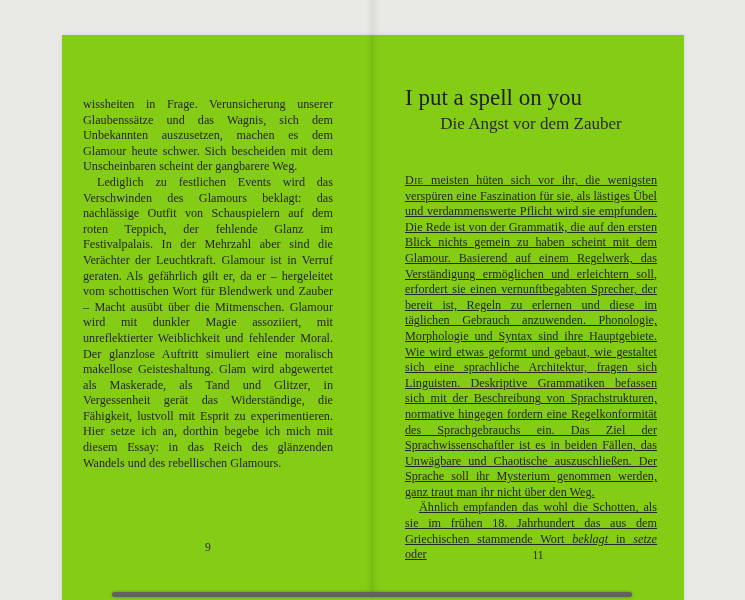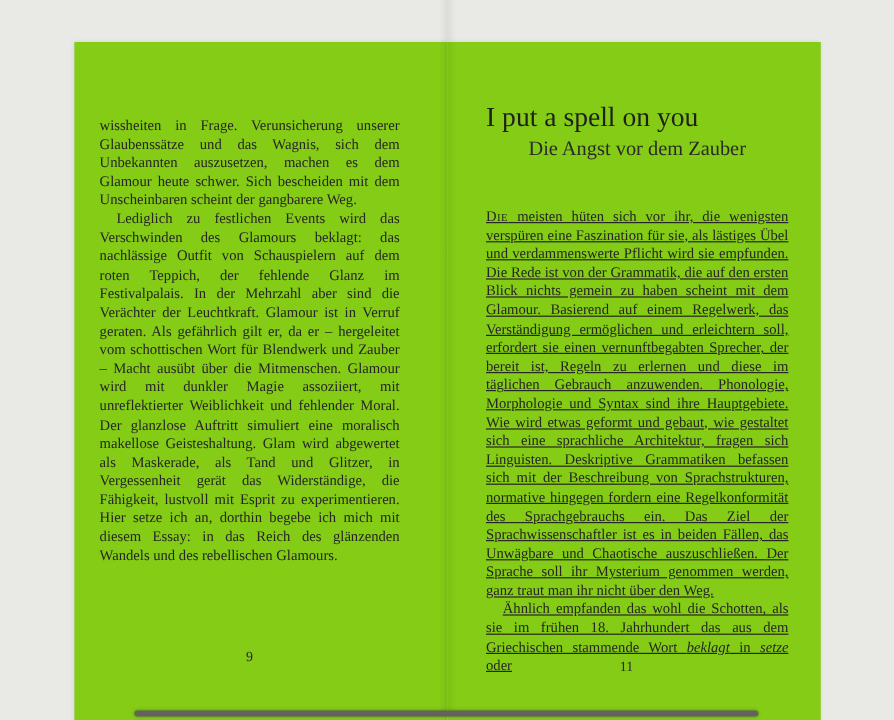--- a/index.html
+++ b/index.html
@@ -66,21 +66,21 @@
     color: #2a2a28;
   }
   .page-number {
     position: absolute;
     width: 250px;
     text-align: center;
     font-size: 11.6px;
     color: #2a2a28;
   }
   .pn-left  { left: 21px; top: 506px; }
-  .pn-right { left: 24px; top: 514px; }
+  .pn-right { left: 40px; top: 514px; }
   .bottom-edge {
     position: absolute;
     left: 112px;
     bottom: 3px;
     width: 520px;
     height: 5px;
     background: #63625e;
     border-radius: 3px;
     box-shadow: 0 0 3px rgba(0,0,0,0.35);
   }

